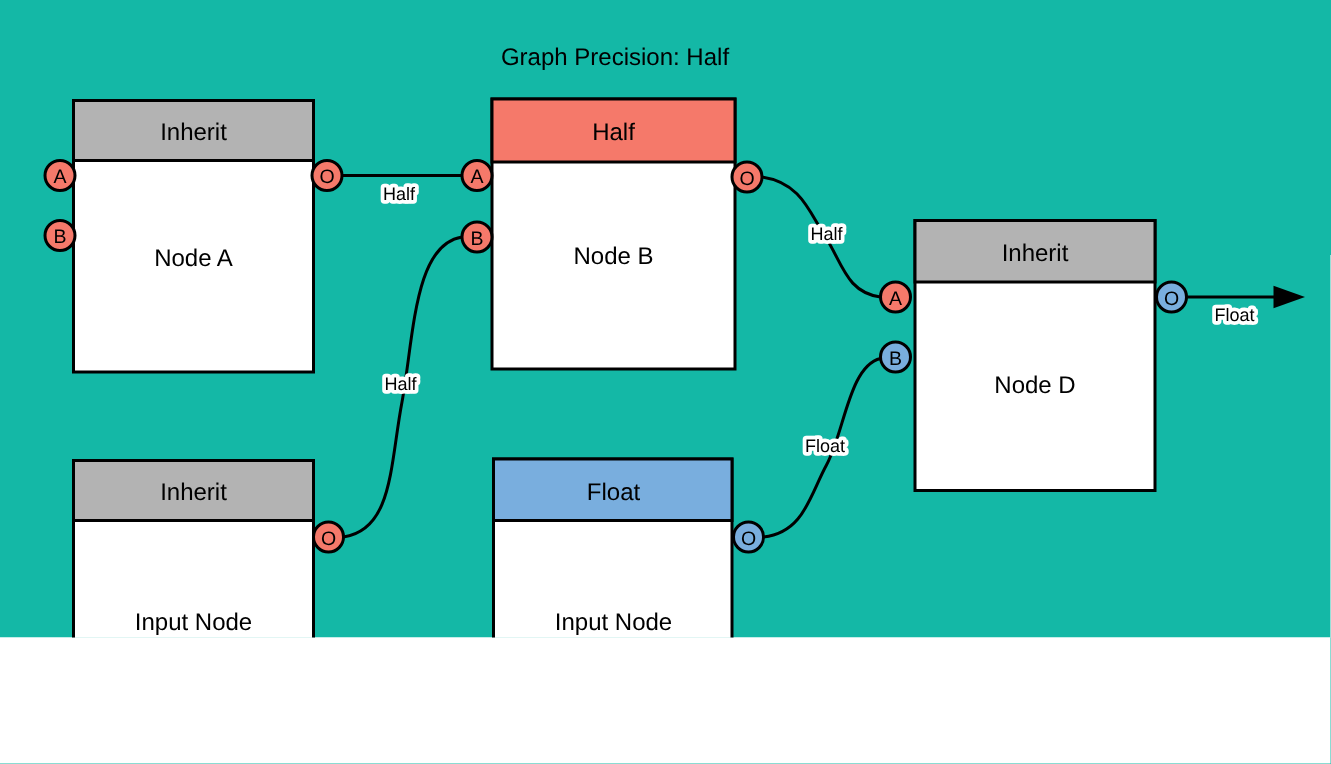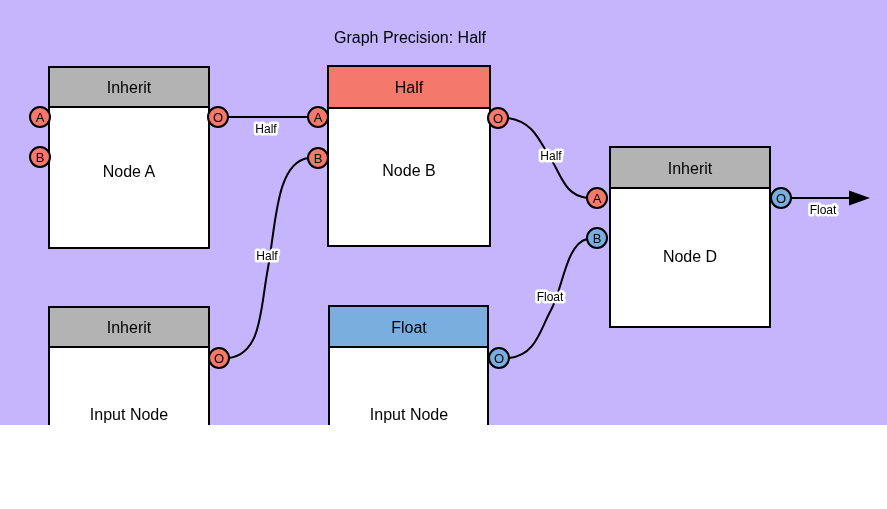--- a/index.html
+++ b/index.html
@@ -1,16 +1,16 @@
 <!DOCTYPE html>
 <html><head>
 <meta charset="utf-8">
 <style>
   html, body { margin: 0; padding: 0; background: #ffffff; }
-  .canvas { width: 887px; height: 425px; position: relative; background: #c4b5fd; }
+  .canvas { width: 887px; height: 425px; position: relative; background: #14b8a6; }
   svg { display: block; }
   .diagram-title {
     font: 16px "Liberation Sans", sans-serif;
     text-anchor: middle; fill: #000;
   }
   .node-body { fill: #ffffff; stroke: #000000; stroke-width: 2; }
   .node-header { stroke: #000000; stroke-width: 2; }
   .node-header-text, .node-label {
     font: 16px "Liberation Sans", sans-serif;
     text-anchor: middle; fill: #000;

